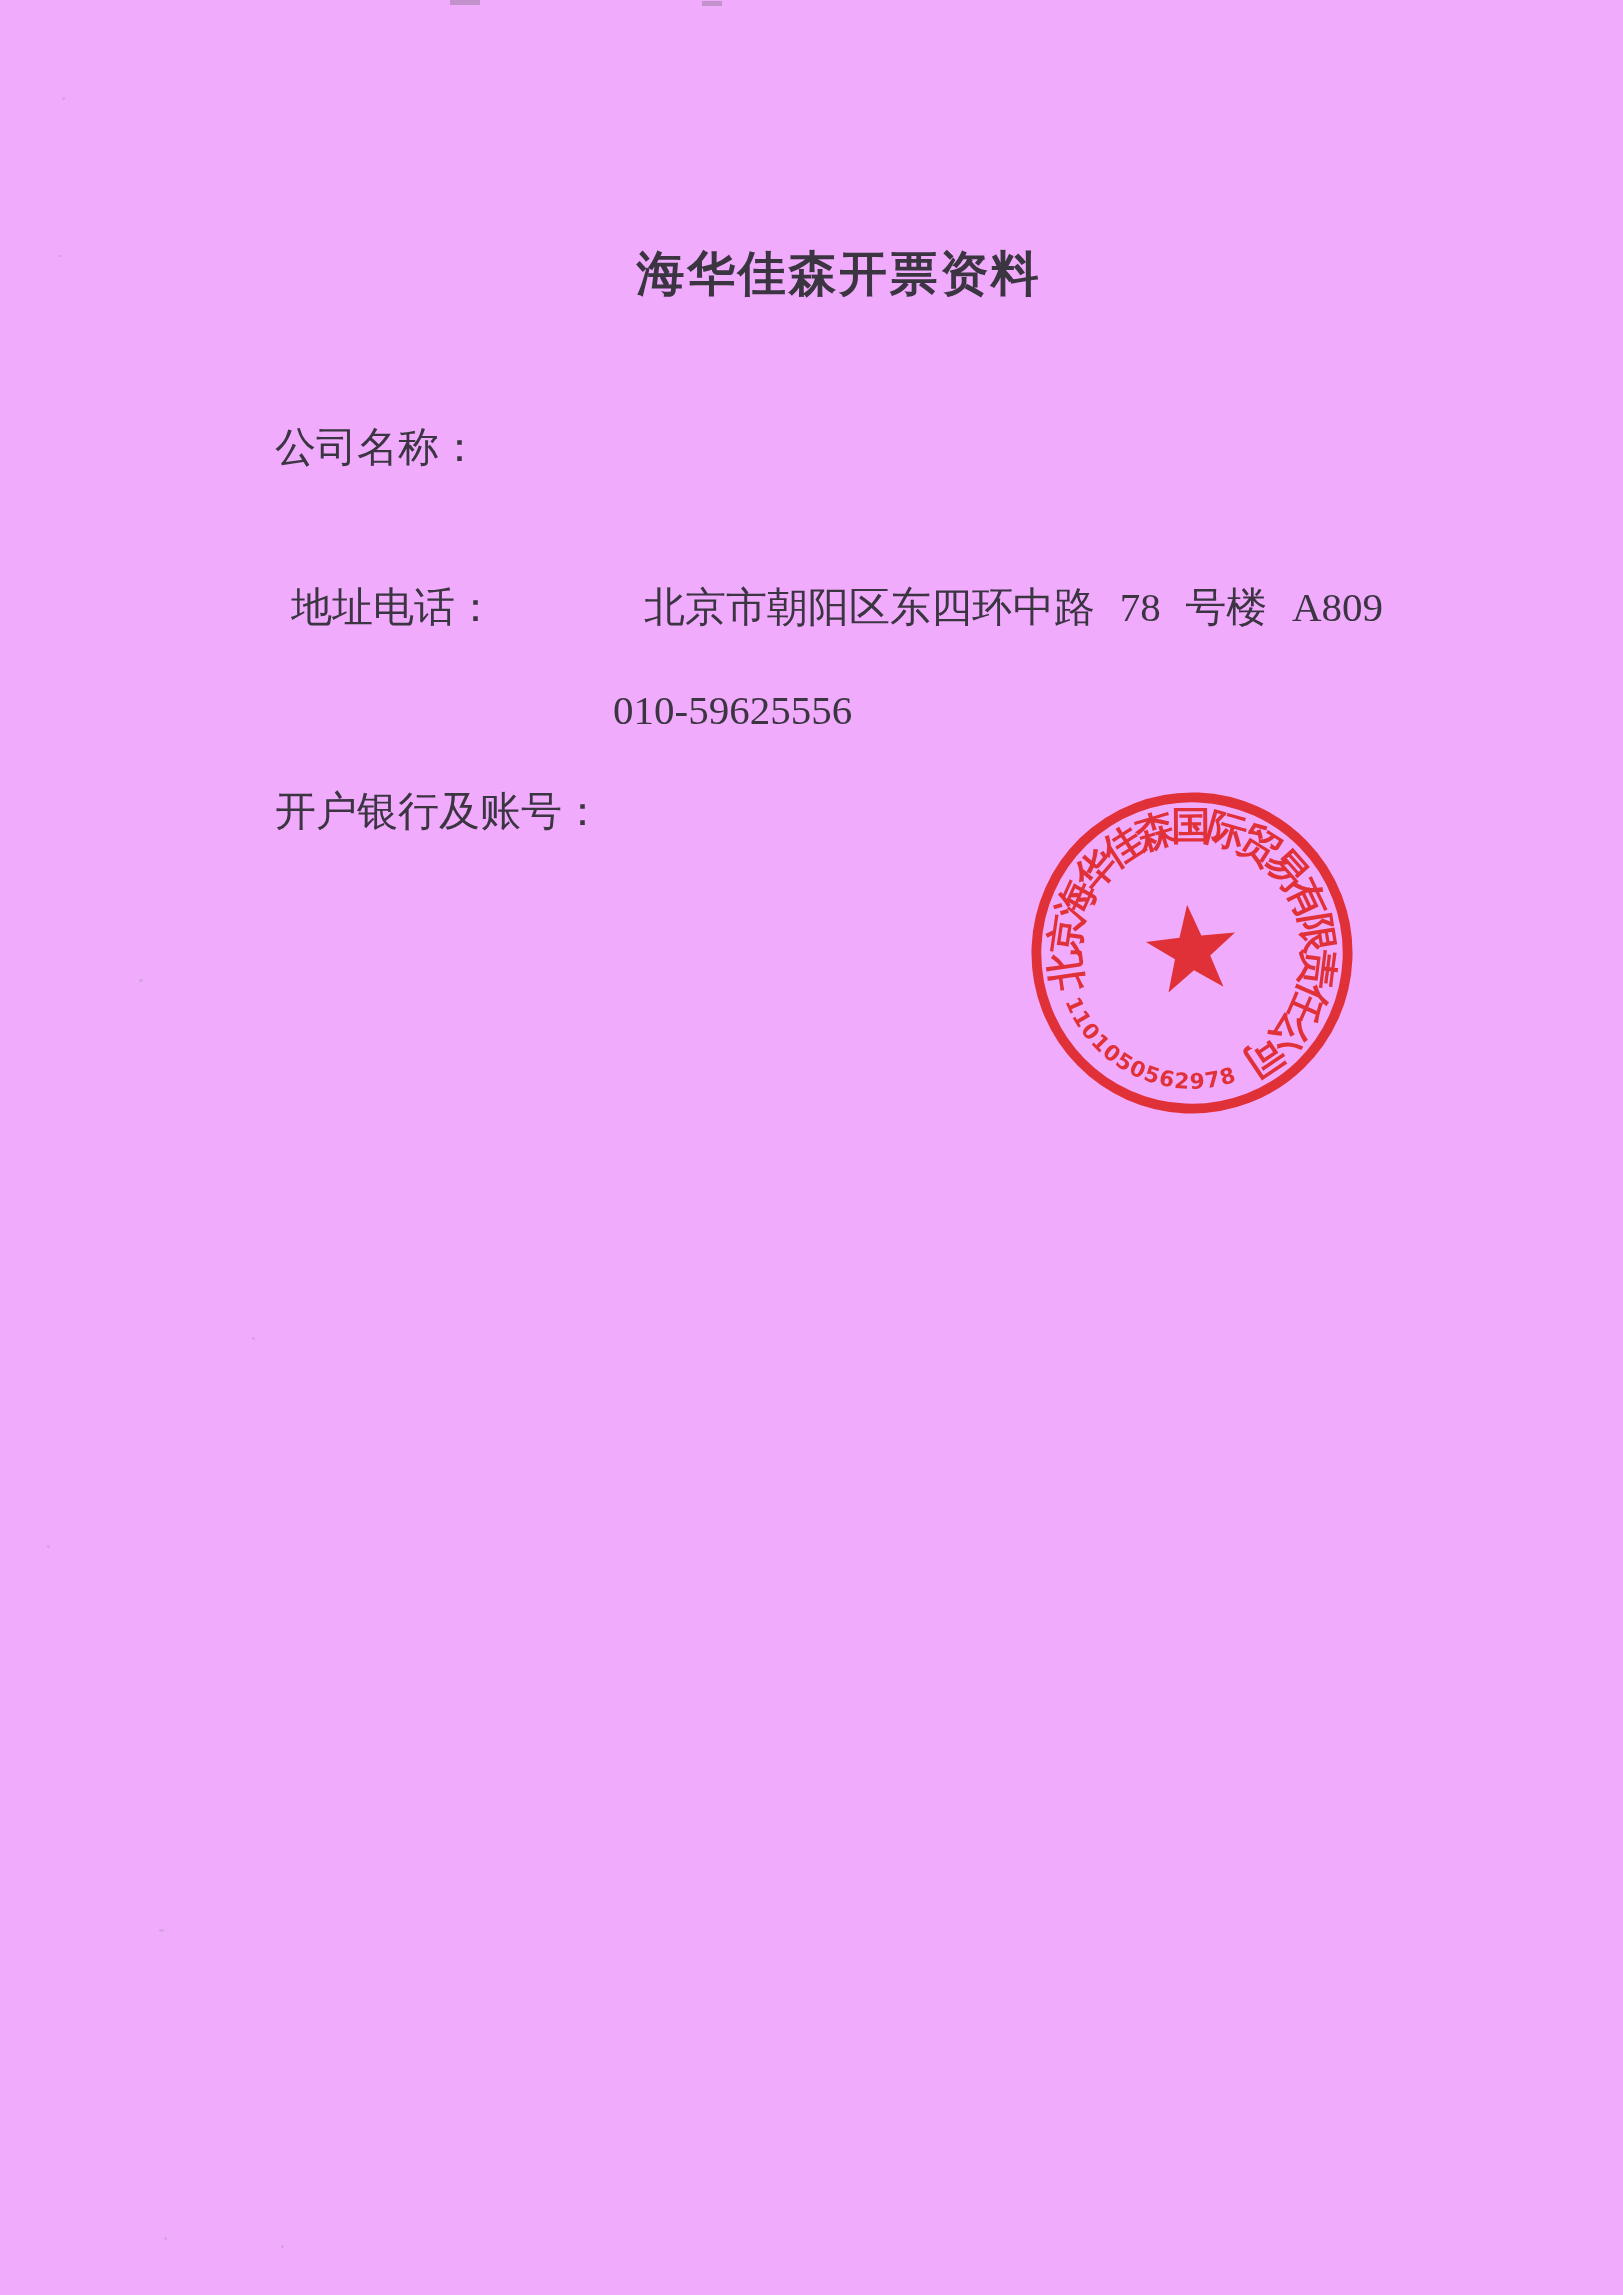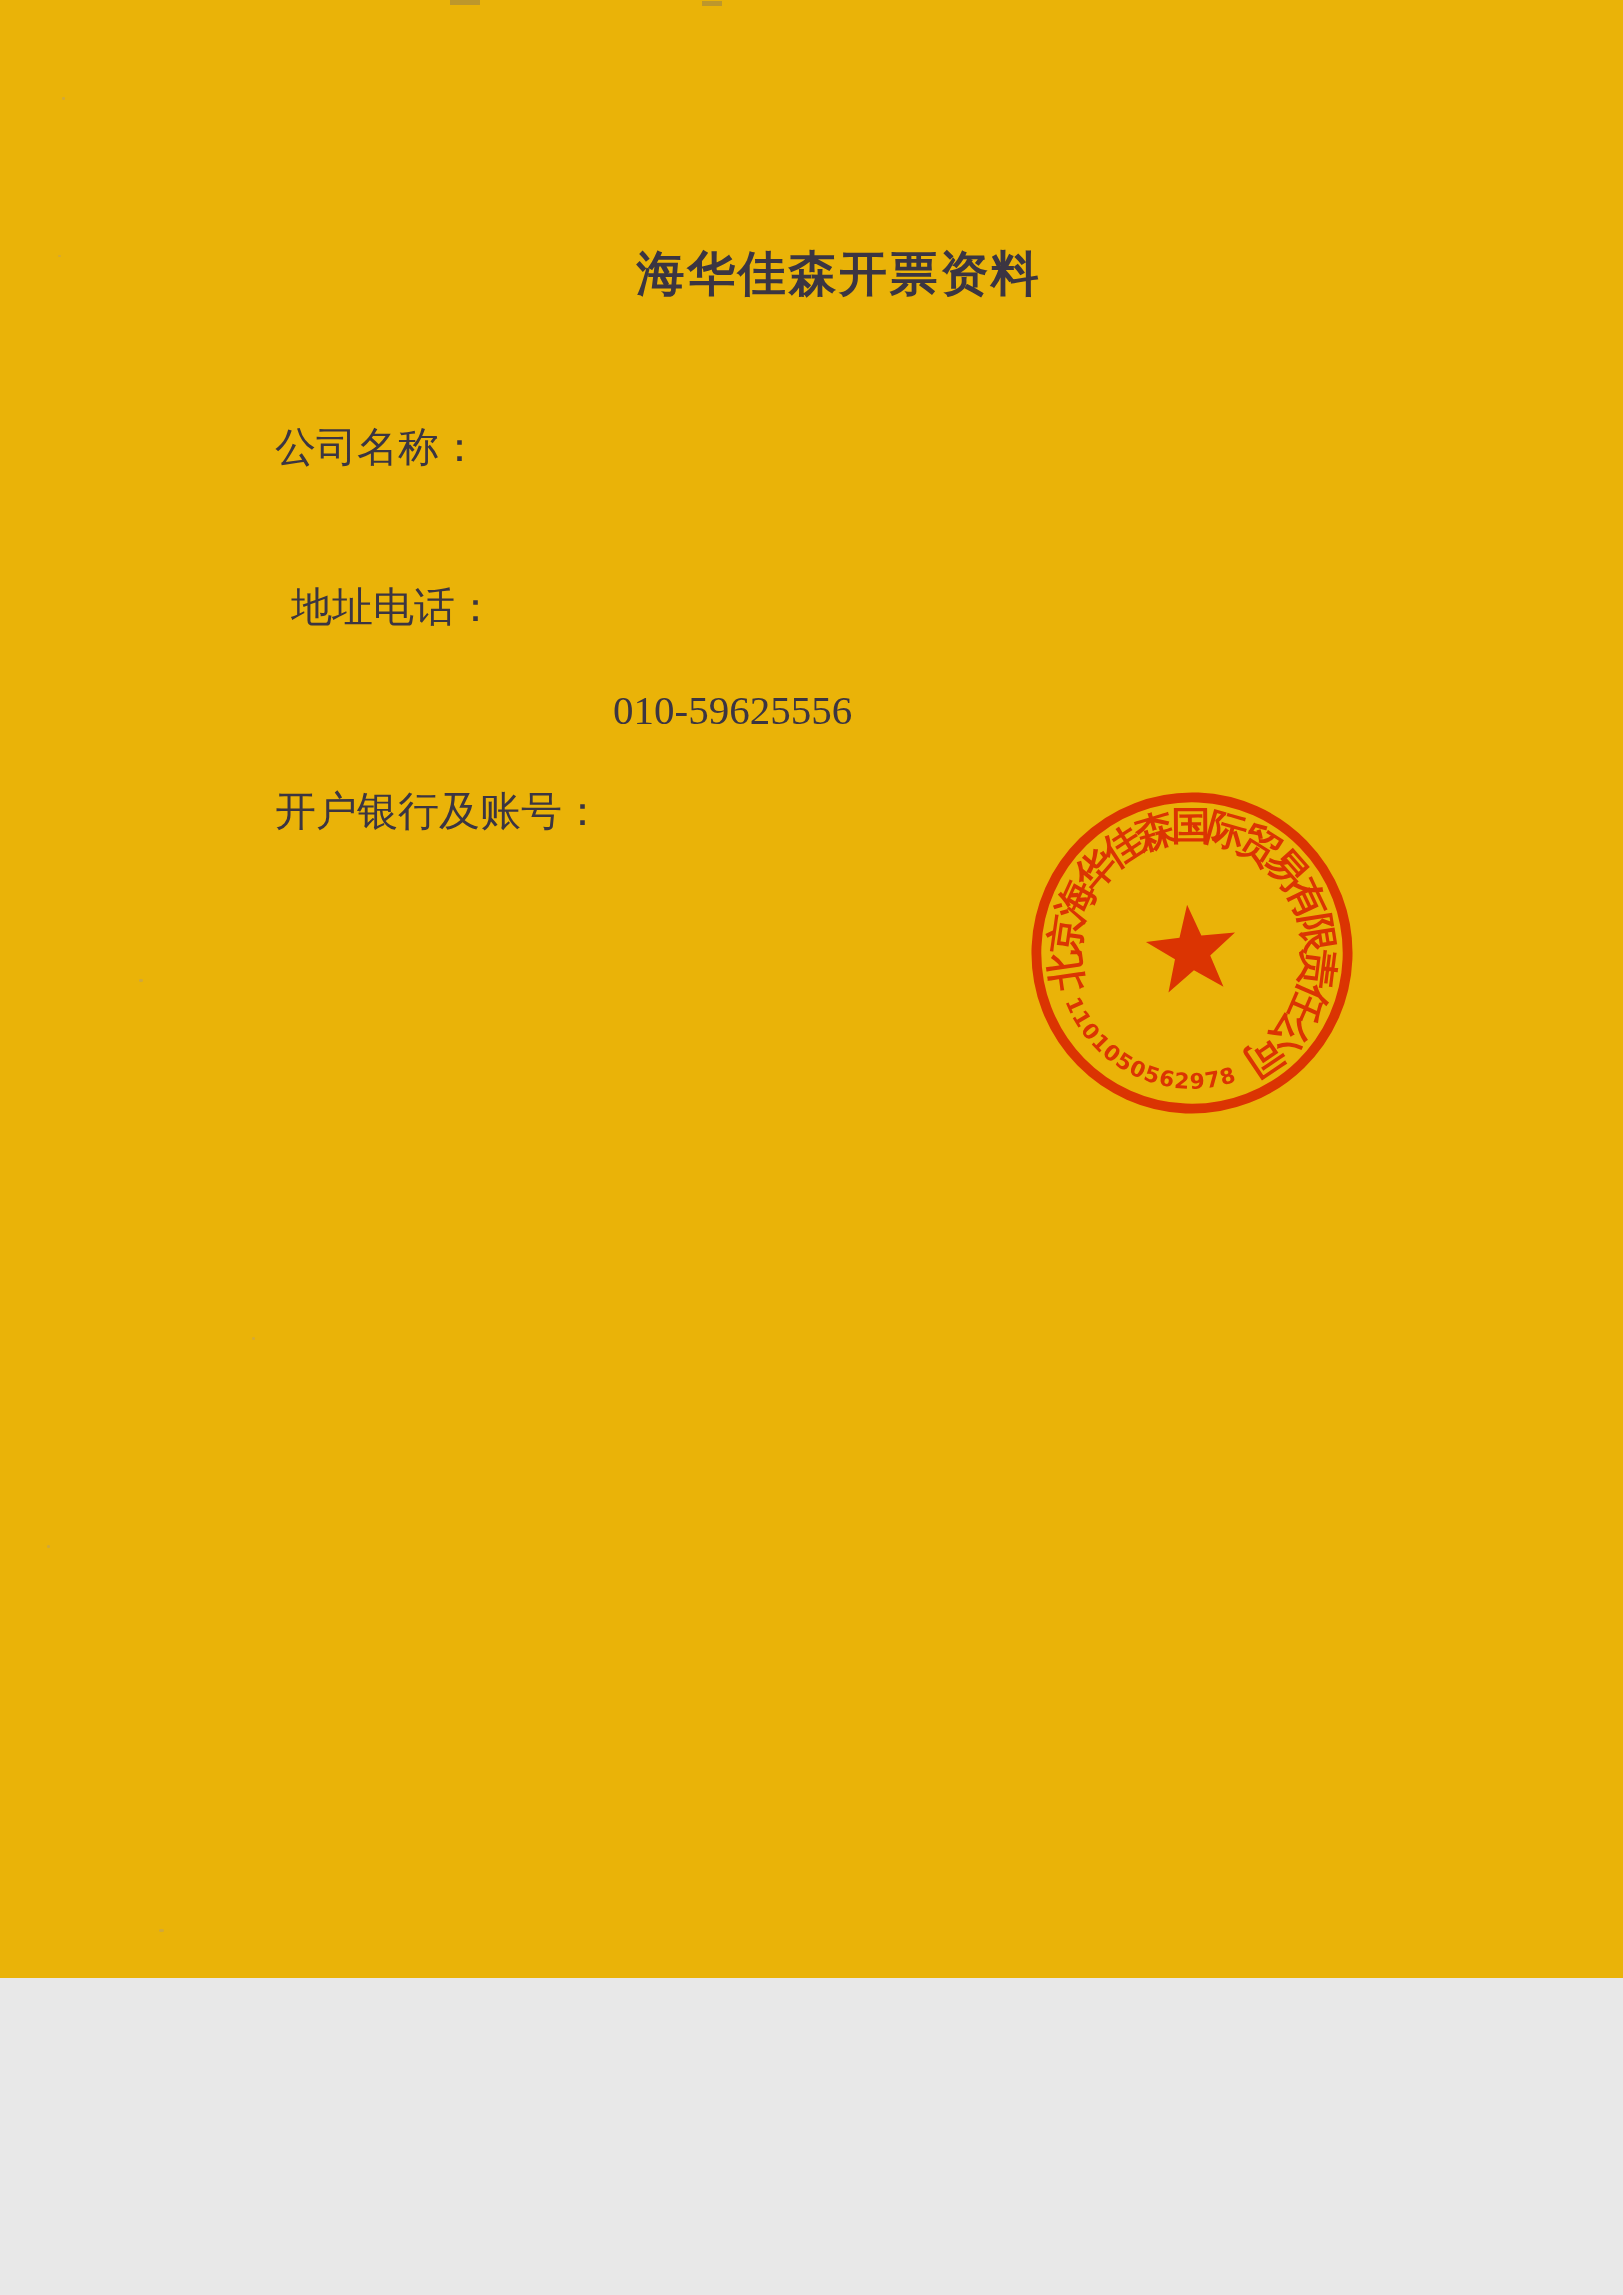--- a/index.html
+++ b/index.html
@@ -1,19 +1,19 @@
 <!DOCTYPE html>
 <html style="font-size:10.5px"><head>
 <meta charset="utf-8">
 <style>
   html,body{margin:0;padding:0;background:#e8e8e8;}
   .page{
     position:relative;
-    width:1624px;height:1978px;
-    background:#eab308;
+    width:1624px;height:2295px;
+    background:#f0abfc;
     overflow:hidden;
     font-family:"Liberation Serif","DejaVu Serif",serif;
     color:#3b3542;
   }
   .title{
     position:absolute;
     top:242px;left:839px;
     transform:translateX(-50%);
     font-size:48px;font-weight:700;
     letter-spacing:2.6px;white-space:nowrap;
@@ -51,20 +51,21 @@
 
   <div class="title">海华佳森开票资料</div>
 
   <div class="row r1">
     <span class="lbl">公司名称：</span>
   </div>
 
 
   <div class="row r3">
     <span class="lbl">地址电话：</span>
+    <span class="val v-address">北京市朝阳区东四环中路 78 号楼 A809</span>
   </div>
 
   <div class="row r4">
     <span class="lbl"></span>
     <span class="val v-phone">010-59625556</span>
   </div>
 
   <div class="row r5">
     <span class="lbl">开户银行及账号：</span>
   </div>

